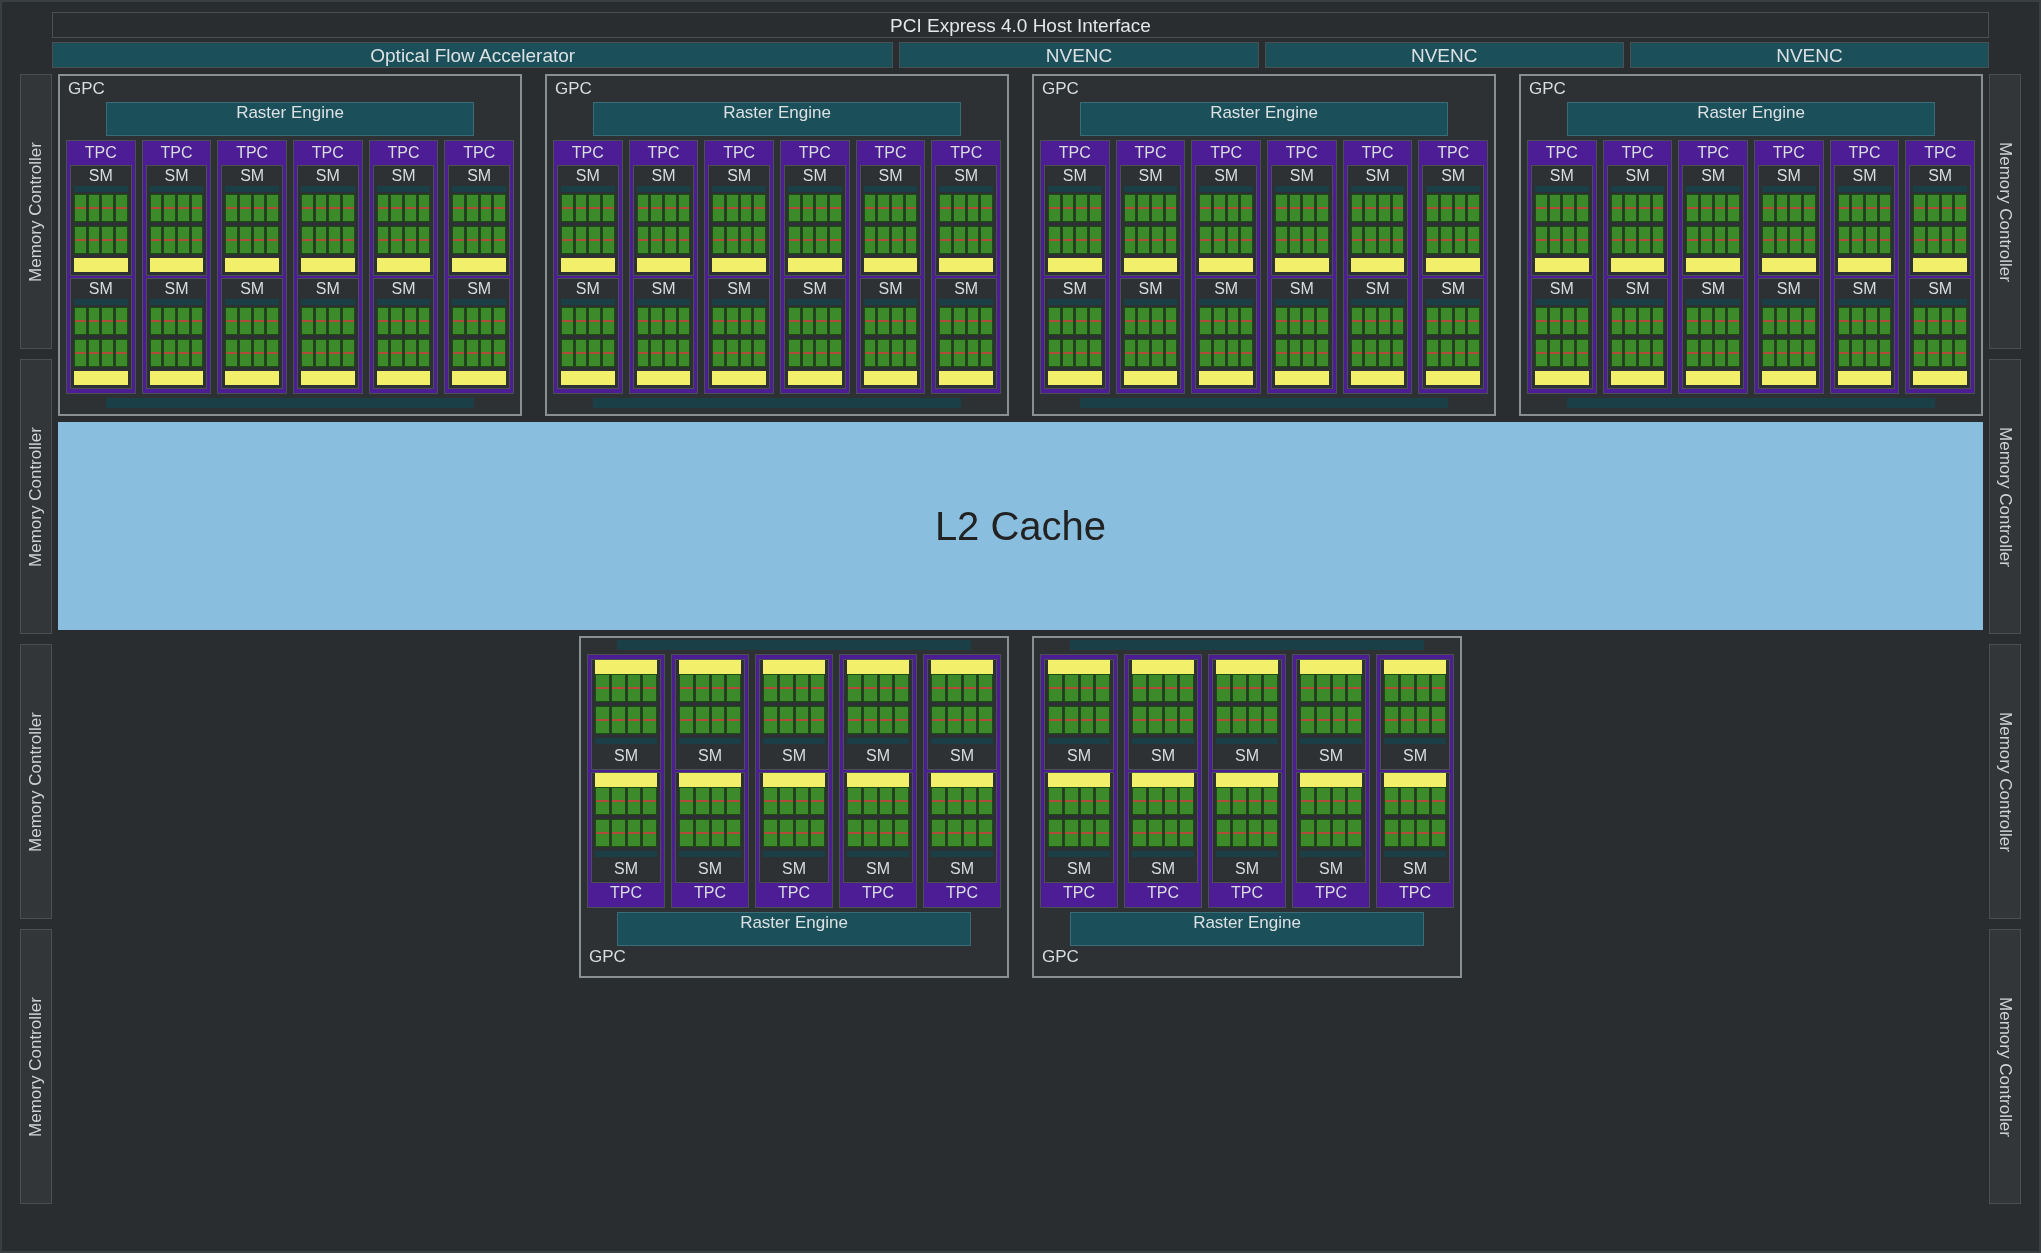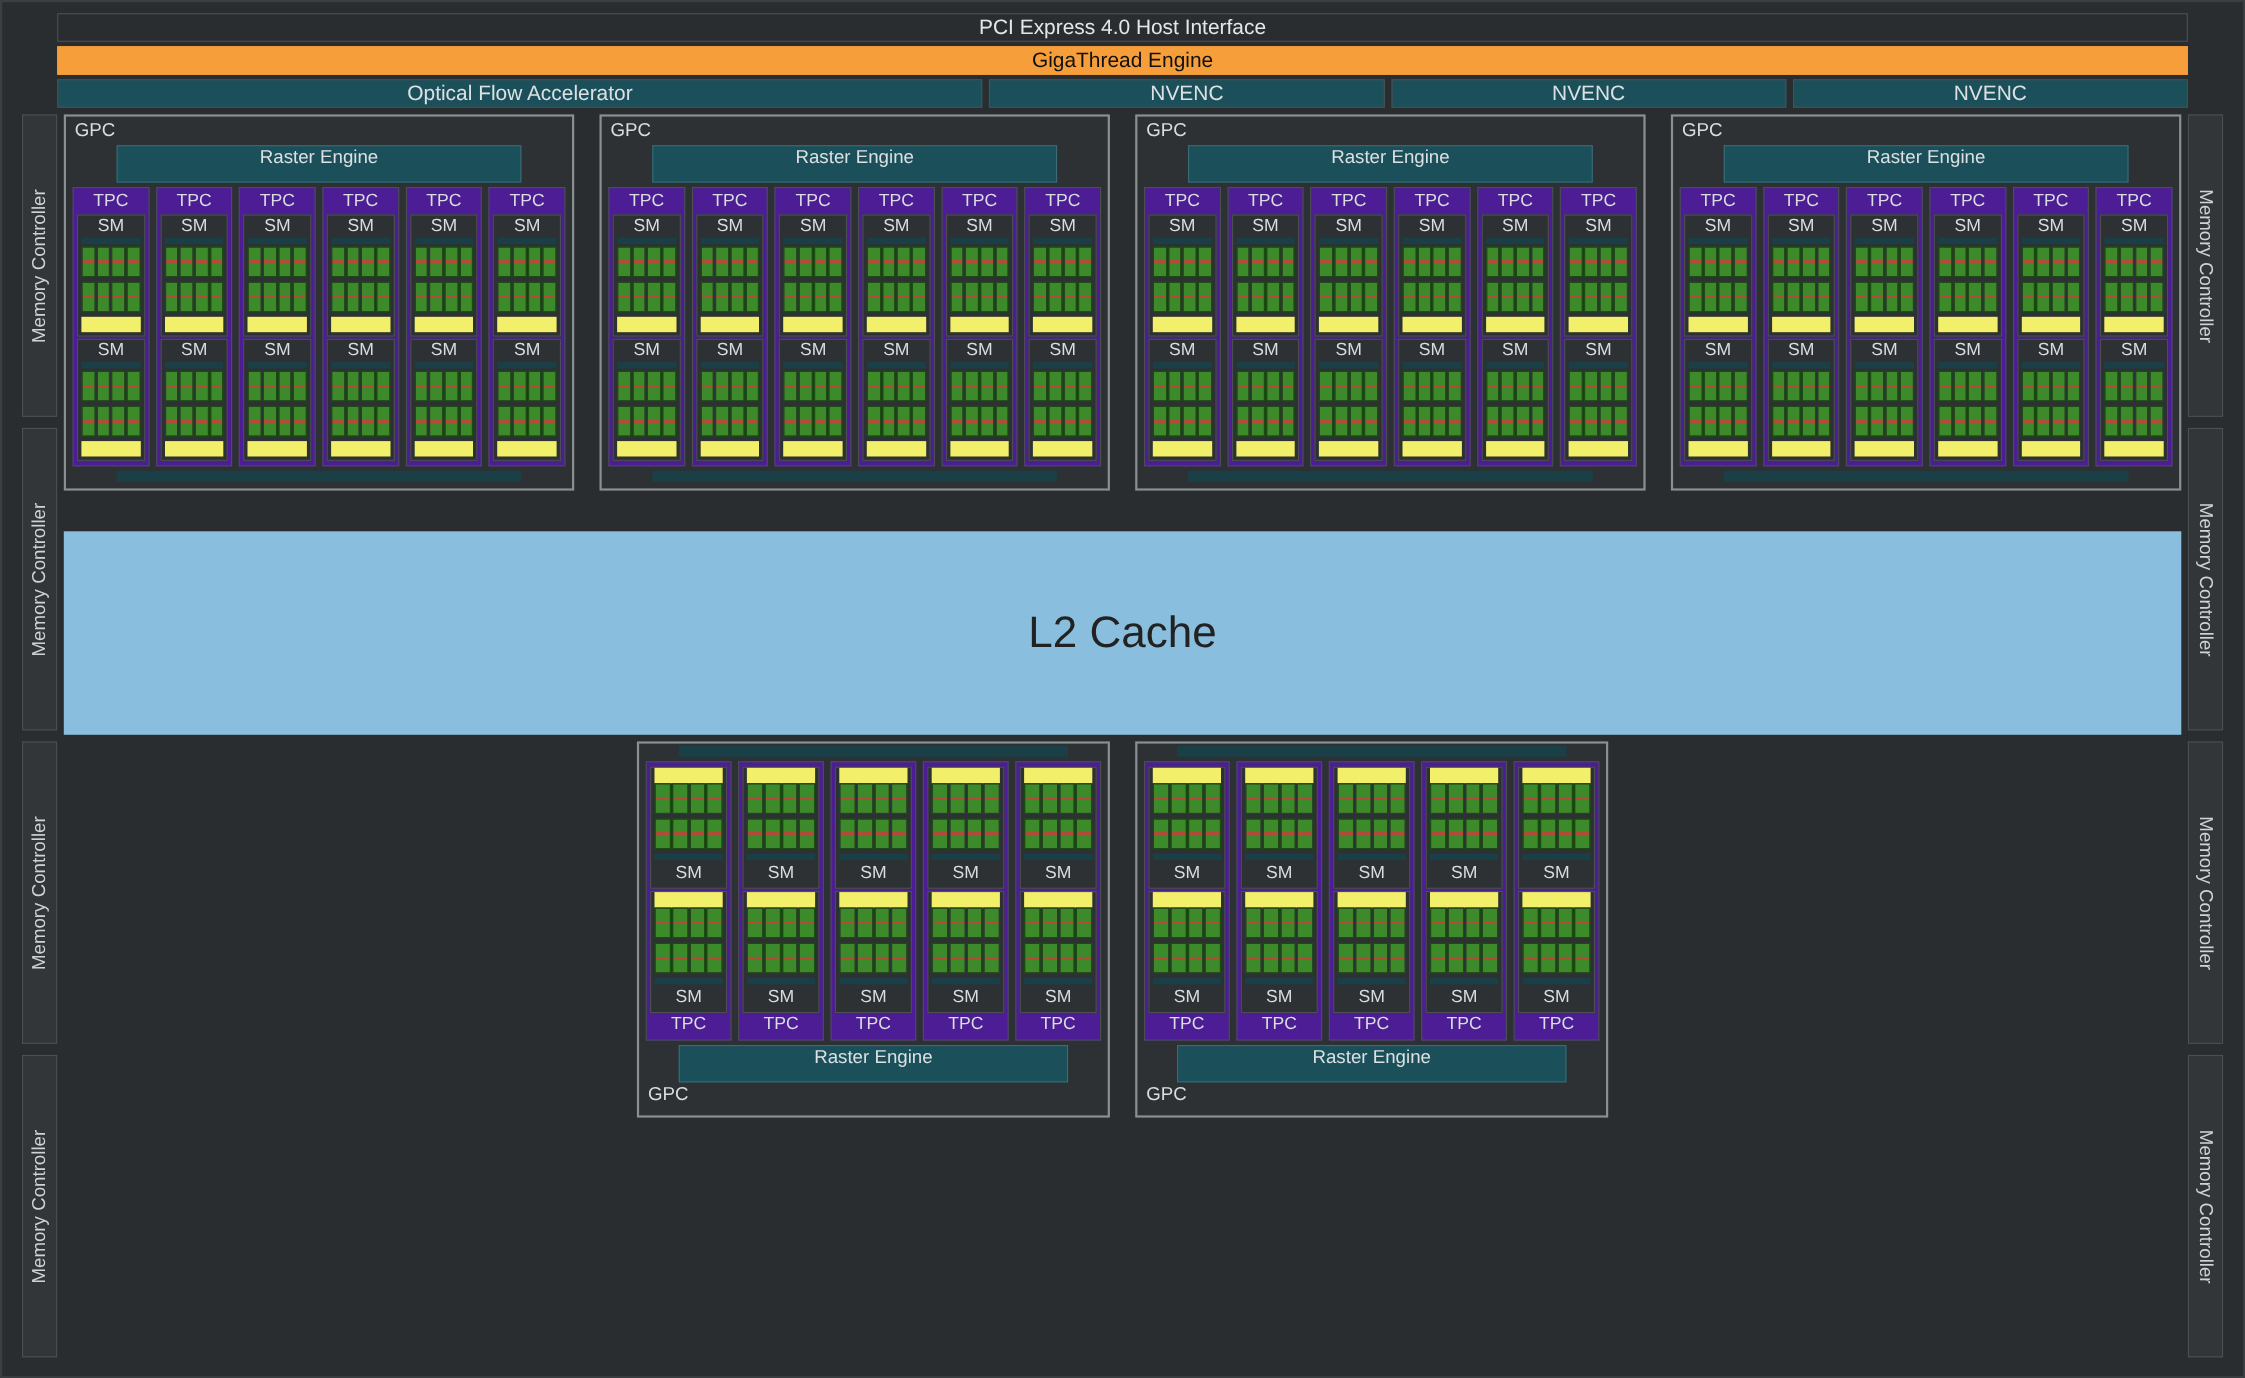--- a/index.html
+++ b/index.html
@@ -165,37 +165,35 @@
 
   
   .gpc-outer.bottom-gpc { width: 430px; }
   .gpc-outer.bottom-gpc .tpc { flex: 1 1 0; }
   .gpc-outer.bottom-gpc .raster { margin: 4px 30px 0 30px; }
   .gpc-outer.bottom-gpc .gpc-bottom-bar { margin: 0 30px 4px 30px; }
   .gpc-outer.bottom-gpc .gpc-label { order: 10; }
 
   .l2 {
     background: #8abede;
-    height: 185px;
+    height: 208px;
     display: flex;
     align-items: center;
     justify-content: center;
     font-size: 40px;
     color: #222;
-    margin-top: 31px;
   }
 </style>
 </head>
 <body>
 
 <div class="chip">
 
   <div class="top-bars">
     <div class="bar pci">PCI Express 4.0 Host Interface</div>
-    <div class="bar giga">GigaThread Engine</div>
     <div class="accel-row">
       <div class="bar ofa">Optical Flow Accelerator</div>
       <div class="bar">NVENC</div>
       <div class="bar">NVENC</div>
       <div class="bar">NVENC</div>
     </div>
   </div>
 
   <div class="body-row">
     <div class="memcol left" id="memcol-left">

